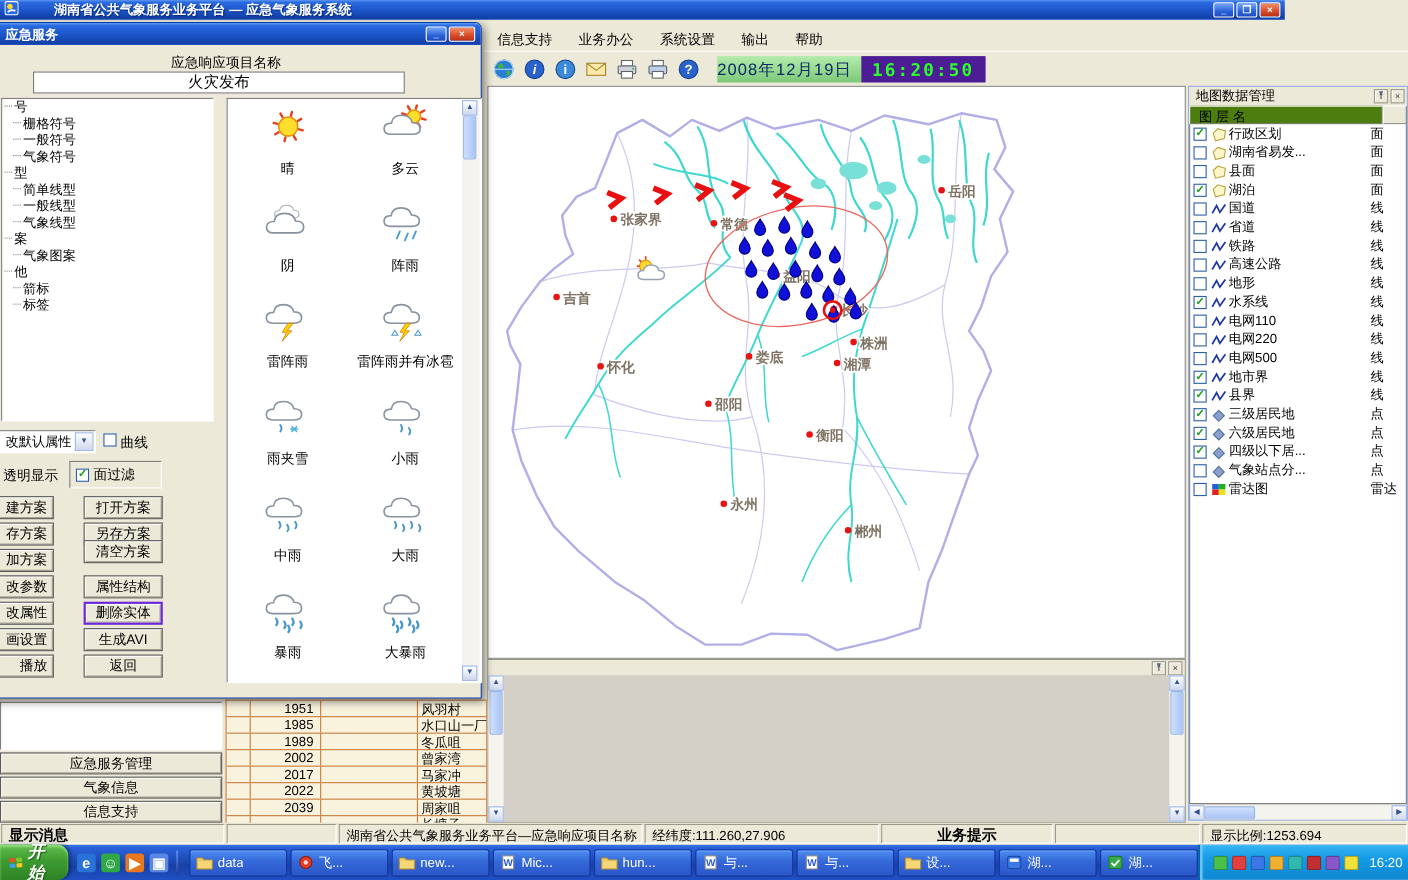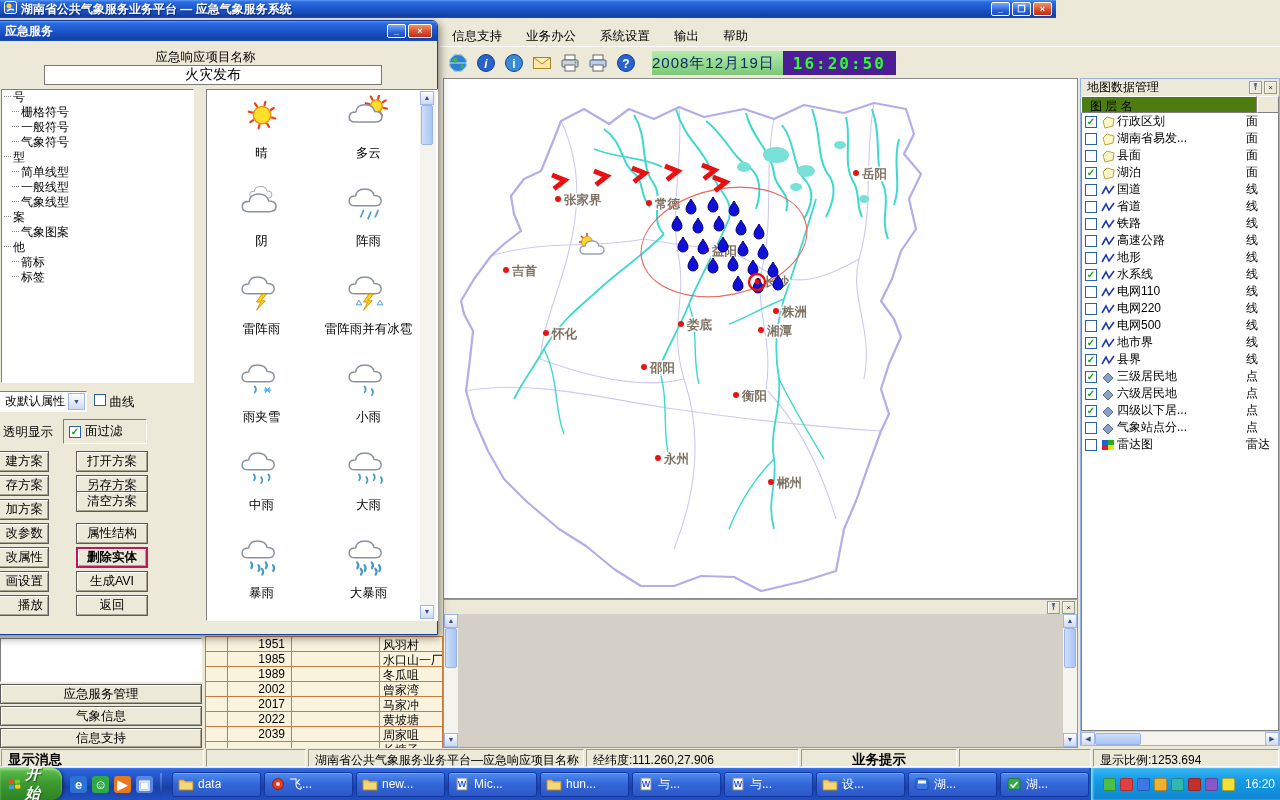--- a/index.html
+++ b/index.html
@@ -1,22 +1,22 @@
 <!DOCTYPE html>
 <html><head>
 <meta charset="utf-8">
 <style>
   *{margin:0;padding:0;box-sizing:border-box;}
   html,body{width:1280px;height:800px;overflow:hidden;background:#ece9d8;
     font-family:"Liberation Sans",sans-serif;font-size:12px;color:#000;}
 
   
-  #main-titlebar{position:absolute;left:0;top:0;width:1056px;height:18px;
+  #main-titlebar{position:absolute;left:0;top:0;width:1168px;height:18px;
     background:linear-gradient(180deg,#5a96f2 0%,#2a6ae0 12%,#1b54c8 55%,#1240a6 90%,#1c50c2 100%);
-    display:flex;align-items:center;padding:0 4px;color:#fff;}
+    display:flex;align-items:center;padding:0 4px;color:#fff;gap:28px;}
   #main-titlebar .title-text{font-weight:bold;font-size:12px;margin-left:4px;
     text-shadow:1px 1px 1px #0a2a7a;white-space:nowrap;}
   .win-controls{margin-left:auto;display:flex;gap:2px;}
   .wbtn{width:19px;height:14px;border:1px solid #fff;border-radius:2px;
     background:linear-gradient(180deg,#79a9f5,#2a62d8 60%,#1c4cc0);
     color:#fff;font-size:9px;line-height:12px;text-align:center;font-weight:bold;}
   .wbtn.close{background:linear-gradient(180deg,#f0926a,#dd4f2c 55%,#b83014);}
 
   #menu-bar{position:absolute;left:440px;top:26px;width:840px;height:20px;
     display:flex;align-items:center;}
@@ -102,21 +102,21 @@
   
   #dialog{position:absolute;left:-62px;top:20px;width:500px;height:615px;
     background:#ece9d8;border:1px solid #1040b0;border-radius:6px 6px 0 0;
     box-shadow:2px 3px 8px rgba(0,0,0,.45);z-index:50;}
   #dialog-title{height:20px;border-radius:5px 5px 0 0;display:flex;align-items:center;
     background:linear-gradient(180deg,#5a96f2 0%,#2a6ae0 12%,#1b54c8 55%,#1240a6 90%,#1c50c2 100%);
     color:#fff;font-weight:bold;font-size:12px;padding-left:66px;}
   #dialog-title .win-controls{margin-right:5px;}
   .sunken{background:#fff;border:1px solid;border-color:#808080 #fff #fff #808080;}
   #dlg-project-label{position:absolute;left:97px;top:28px;width:339px;text-align:center;font-size:12.5px;}
-  #dlg-project-input{position:absolute;left:105px;top:44px;width:338px;height:20px;
+  #dlg-project-input{position:absolute;left:91px;top:44px;width:338px;height:20px;
     border:1px solid #7a7a7a;background:#fff;text-align:center;font-size:14px;
     font-family:"Liberation Sans",sans-serif;}
   #tree-panel{position:absolute;left:62px;top:68px;width:193px;height:294px;overflow:hidden;}
   .tree-item{height:15px;line-height:15px;white-space:nowrap;font-size:12px;}
   .tree-item .twig{display:inline-block;width:7px;border-top:1px dotted #888;margin:0 2px 3px 0;vertical-align:middle;}
   .tree-item.lv0{padding-left:2px;}
   .tree-item.lv1{padding-left:10px;}
   #symbol-panel{position:absolute;left:267px;top:68px;width:232px;height:532px;overflow:hidden;}
   #symbol-grid{position:absolute;left:1px;top:1px;width:214px;
     display:grid;grid-template-columns:107px 107px;grid-auto-rows:88px;justify-items:center;padding-top:4px;}
@@ -131,21 +131,21 @@
     text-align:center;font-size:7px;line-height:15px;color:#33518e;}
   .chk-row{position:absolute;font-size:12.5px;}
   .group-box{position:absolute;left:124px;top:398px;width:84px;height:25px;
     border:1px solid;border-color:#808080 #fff #fff #808080;
     display:flex;align-items:center;padding-left:5px;gap:4px;font-size:12.5px;}
   .dlg-btn{position:absolute;height:21px;background:#ece9d8;border:1px solid #5a5a5a;
     box-shadow:inset 1px 1px 0 #fff,inset -1px -1px 0 #a8a494;
     font-size:12.5px;text-align:center;line-height:19px;}
   .dlg-btn.left{left:32px;width:78px;text-align:right;padding-right:5px;}
   .dlg-btn.right{left:137px;width:72px;}
-  .dlg-btn.default{border:2px solid #be185d;line-height:17px;font-weight:bold;}
+  .dlg-btn.default{border:2px solid #6d28d9;line-height:17px;}
 
   
   #taskbar{position:absolute;left:0;top:768px;width:1280px;height:32px;z-index:100;
     background:linear-gradient(180deg,#3c77e8 0%,#2a62dc 8%,#1941a5 60%,#2050c4 100%);
     display:flex;align-items:center;}
   #start-button{height:32px;display:flex;align-items:center;gap:4px;padding:0 16px 0 8px;
     border-radius:0 10px 10px 0;
     background:linear-gradient(180deg,#62c04e,#3d9b31 45%,#2e8325);
     box-shadow:inset 0 2px 2px #8fdc7c,2px 0 3px rgba(0,0,0,.35);
     color:#fff;font-weight:bold;font-style:italic;font-size:15px;text-shadow:1px 1px 1px #1a5a12;}

